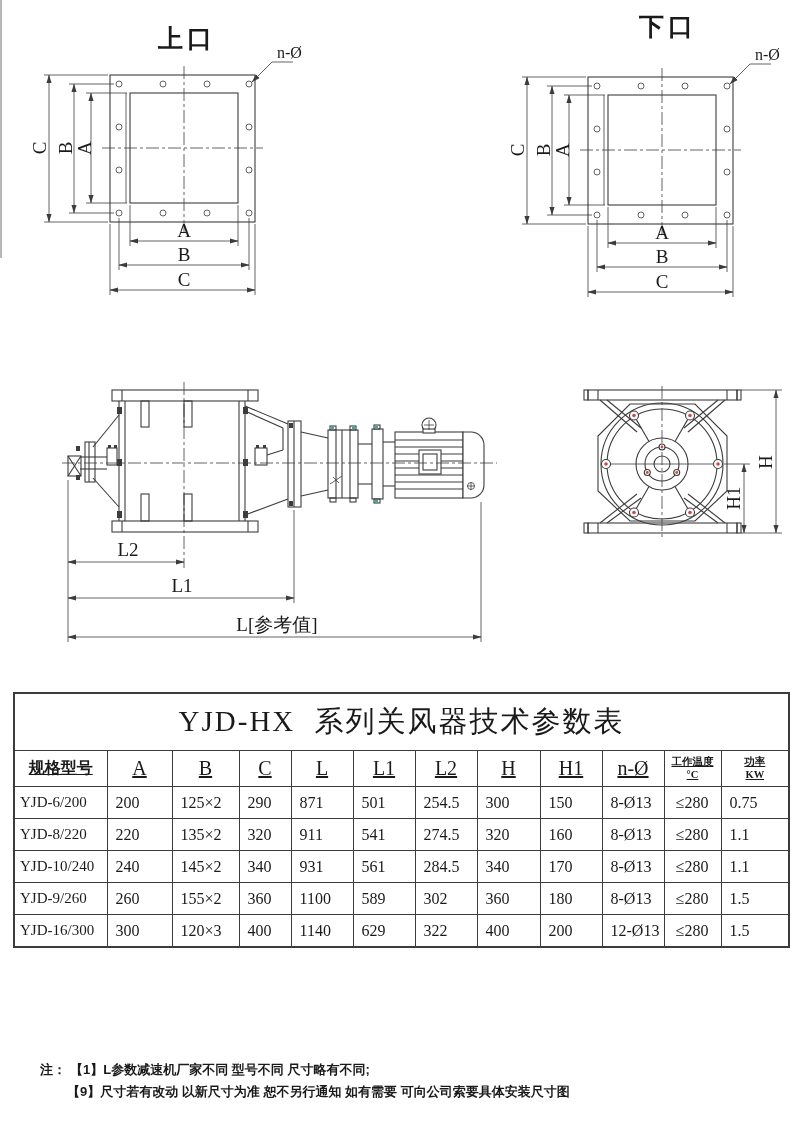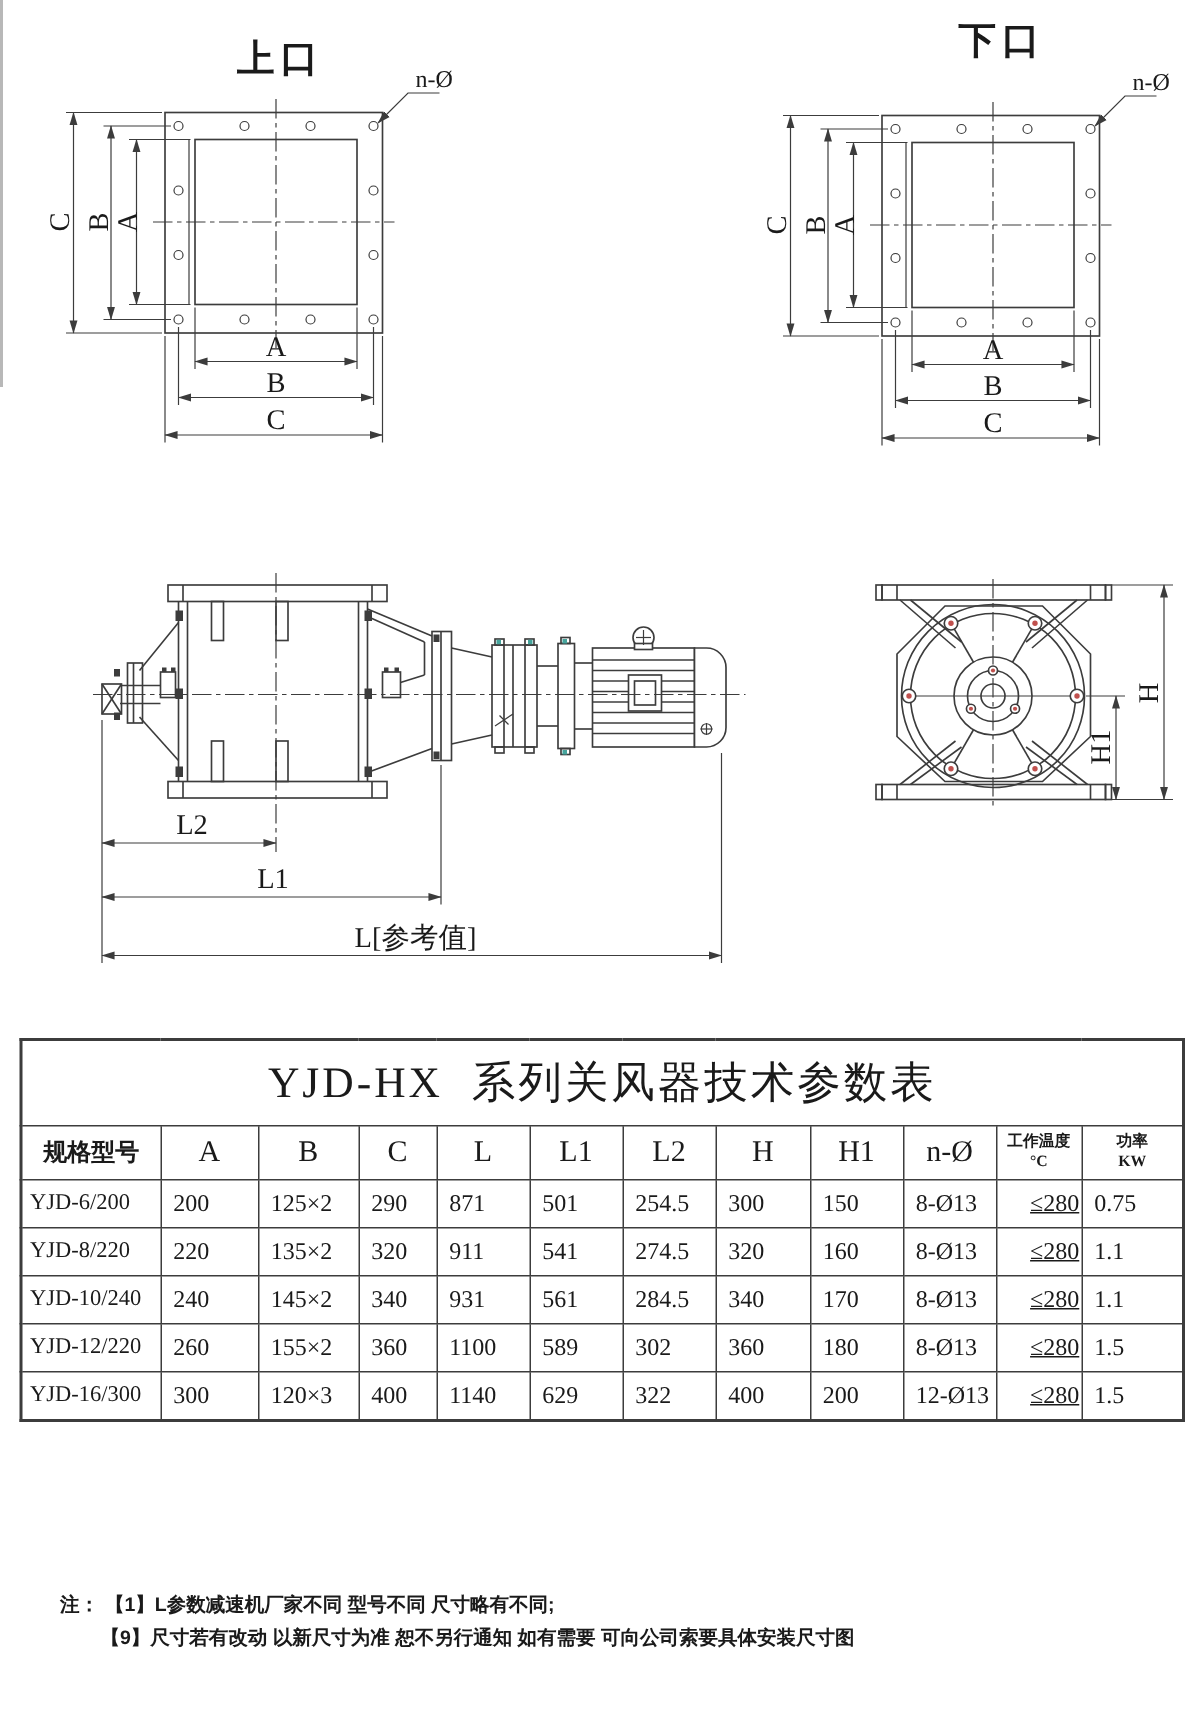--- a/index.html
+++ b/index.html
@@ -36,26 +36,26 @@
   .spec-table{
     position:absolute;left:13px;top:692px;width:775px;
     border-collapse:collapse;table-layout:fixed;background:#fff;
     border:2px solid var(--line-color);
   }
   .spec-table td,.spec-table th{
     border:1px solid var(--line-color);overflow:hidden;white-space:nowrap;
     font-weight:normal;color:var(--ink);
   }
   .title-cell{height:54px;text-align:center;font-size:29px;letter-spacing:2px;word-spacing:10px;}
-  .head th{height:33px;font-size:20px;text-align:center;}
+  .head th{height:33px;font-size:20px;text-align:center;text-decoration:underline;}
   .head th.model-h{font-size:16px;font-weight:bold;}
   .head th.two-line{font-size:10.5px;line-height:1.15;font-weight:bold;}
   .spec-table tbody td{height:29px;font-size:16px;text-align:left;padding-left:8px;}
   .spec-table tbody td:first-child{font-size:15px;padding-left:5px;}
-  .spec-table tbody td:nth-child(11){text-align:right;padding-left:0;text-decoration:underline;}
+  .spec-table tbody td:nth-child(11){text-align:center;padding-left:0;}
 
   
   .notes{position:absolute;left:40px;top:1044px;font-family:"Liberation Sans","DejaVu Sans",sans-serif;
          font-size:13px;font-weight:bold;color:var(--ink);line-height:22px;margin-top:15px;}
   .note-line{white-space:nowrap;}
   .note-line .pref{margin-right:4px;}
   .note-line.indent{padding-left:27px;}
 </style>
 </head>
 <body>
@@ -409,21 +409,21 @@
           <td>931</td>
           <td>561</td>
           <td>284.5</td>
           <td>340</td>
           <td>170</td>
           <td>8-Ø13</td>
           <td>≤280</td>
           <td>1.1</td>
         </tr>
         <tr>
-          <td>YJD-12/220</td>
+          <td>YJD-9/260</td>
           <td>260</td>
           <td>155×2</td>
           <td>360</td>
           <td>1100</td>
           <td>589</td>
           <td>302</td>
           <td>360</td>
           <td>180</td>
           <td>8-Ø13</td>
           <td>≤280</td>

